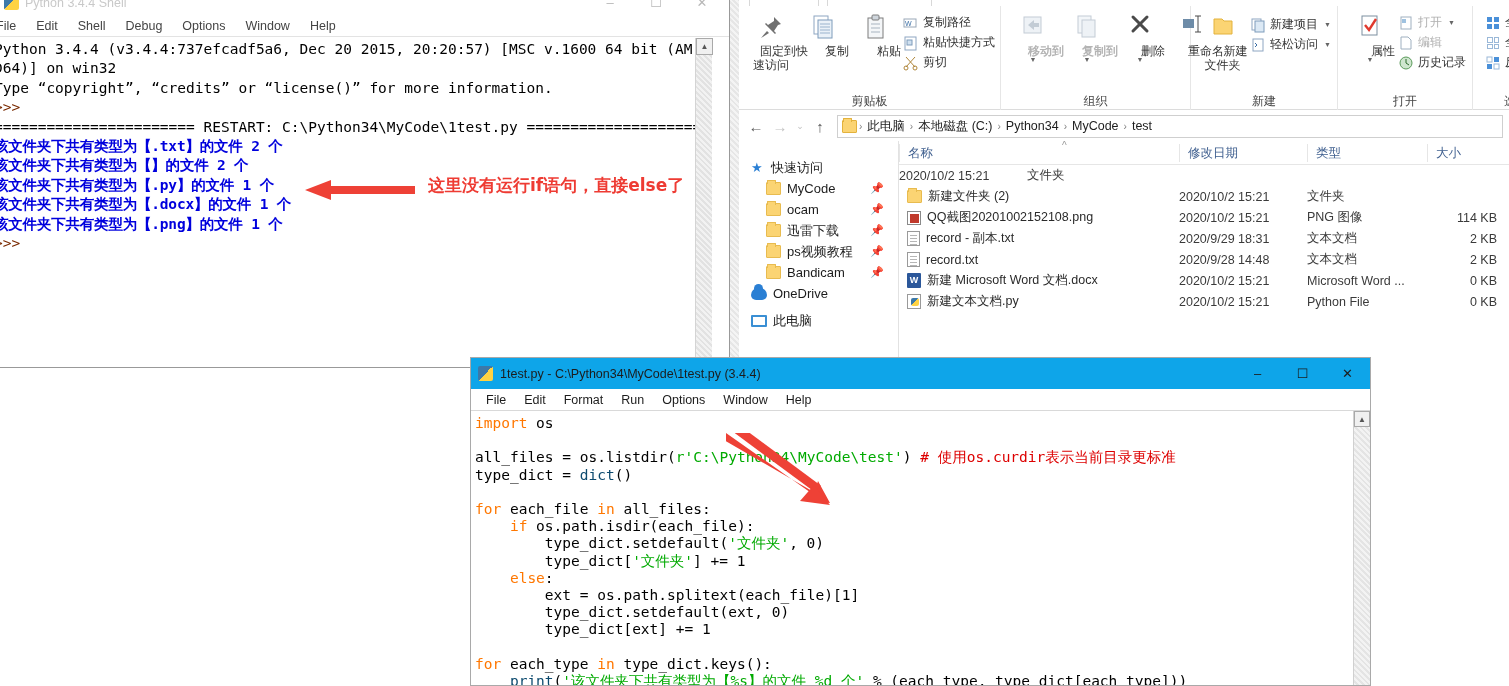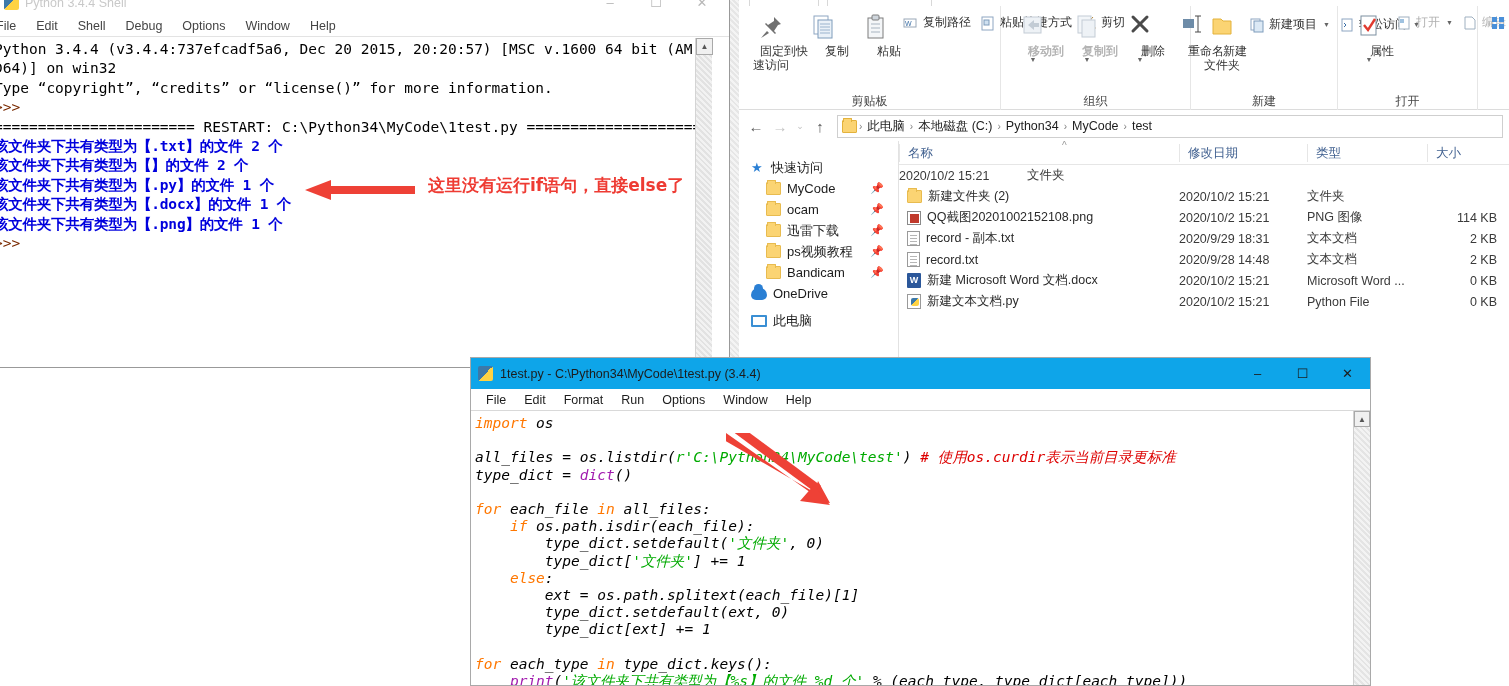--- a/index.html
+++ b/index.html
@@ -109,21 +109,21 @@
     display:flex; align-items:center; justify-content:center;
   }
   .bigbtn {
     width: 52px; display: flex; flex-direction: column; align-items: center;
     font-size: 12px; color: #333; padding-top: 2px; line-height: 14px;
   }
   .bigbtn .lbl { text-align: center; white-space: nowrap; margin-left: 26px; }
   .bigbtn .lbl2 { text-align:center; }
   .bigbtn.dim { color: #b4b4b4; font-weight: bold; }
   .icon32 { width: 30px; height: 30px; margin-bottom: 2px; position: relative; }
-  .smallcol { display: flex; flex-direction: row; gap: 9px; padding-top: 4px;}
+  .smallcol { display: flex; flex-direction: column; gap: 3px; padding-top: 4px;}
   .smallbtn { display: flex; align-items: center; gap: 4px; font-size: 12px; color: #333; white-space: nowrap;}
   .smallbtn.dim { color: #b0b0b0; }
   .icon16 { width: 16px; height: 16px; flex: none; position: relative; }
   .caret { font-size: 7px; color: #666; margin-left: 2px; }
   .caret-d { font-size:7px; color:#666; line-height:4px; }
 
   .navbar {
     position: absolute; left: 9px; top: 111px; width: 770px; height: 30px;
     display: flex; align-items: center; padding: 0 6px; gap: 2px; background:#fff;
   }
@@ -180,29 +180,29 @@
   }
   .idle-title {
     height: 31px; display: flex; align-items: center; padding-left: 7px; background: #0ea5e9;
   }
   .idle-title .ticon { width: 16px; height: 16px; margin-right: 6px; flex:none;}
   .idle-title .ttext { font-size: 12.5px; color: #1c1c1c; white-space: nowrap; }
   .idle-winctl { margin-left: auto; display: flex; }
   .idle-winctl span { width: 45px; height: 31px; display: flex; align-items: center; justify-content: center; font-size: 13px; color: #1c1c1c; }
   .idle-menubar { height: 22px; display: flex; align-items: center; padding-left: 6px; border-bottom: 1px solid #d9d9d9;}
   .idle-menubar .mi { font-size: 12.5px; color: #1c1c1c; padding: 0 9px; white-space: nowrap;}
-  .idle-body { position: relative; height: 274px; background: #fff; overflow: hidden; font-style: italic;}
+  .idle-body { position: relative; height: 274px; background: #fff; overflow: hidden;}
   .code {
     position: absolute; left: 4px; top: 4px; right: 22px;
     font-family: "DejaVu Sans Mono", "Liberation Mono", monospace;
     font-size: 14.5px; line-height: 17.2px; white-space: pre; color: #000;
   }
   .kw { color: #ff7700; }
   .str { color: #00aa00; }
-  .bi { color: #a21caf; }
+  .bi { color: #0c4a6e; }
   .cm { color: #dd0000; }
   .idle-scroll {
     position: absolute; right: 0; top: 0; width: 17px; height: 274px;
     background: repeating-linear-gradient(45deg,#f3f3f3 0 2px,#e4e4e4 2px 4px);
     border-left: 1px solid #d0d0d0;
   }
   .idle-scroll .arrowbtn {
     width: 16px; height: 16px; background: #f0f0f0; border: 1px solid #a9a9a9;
     display:flex; align-items:center; justify-content:center; font-size:8px; color:#555;
   }

